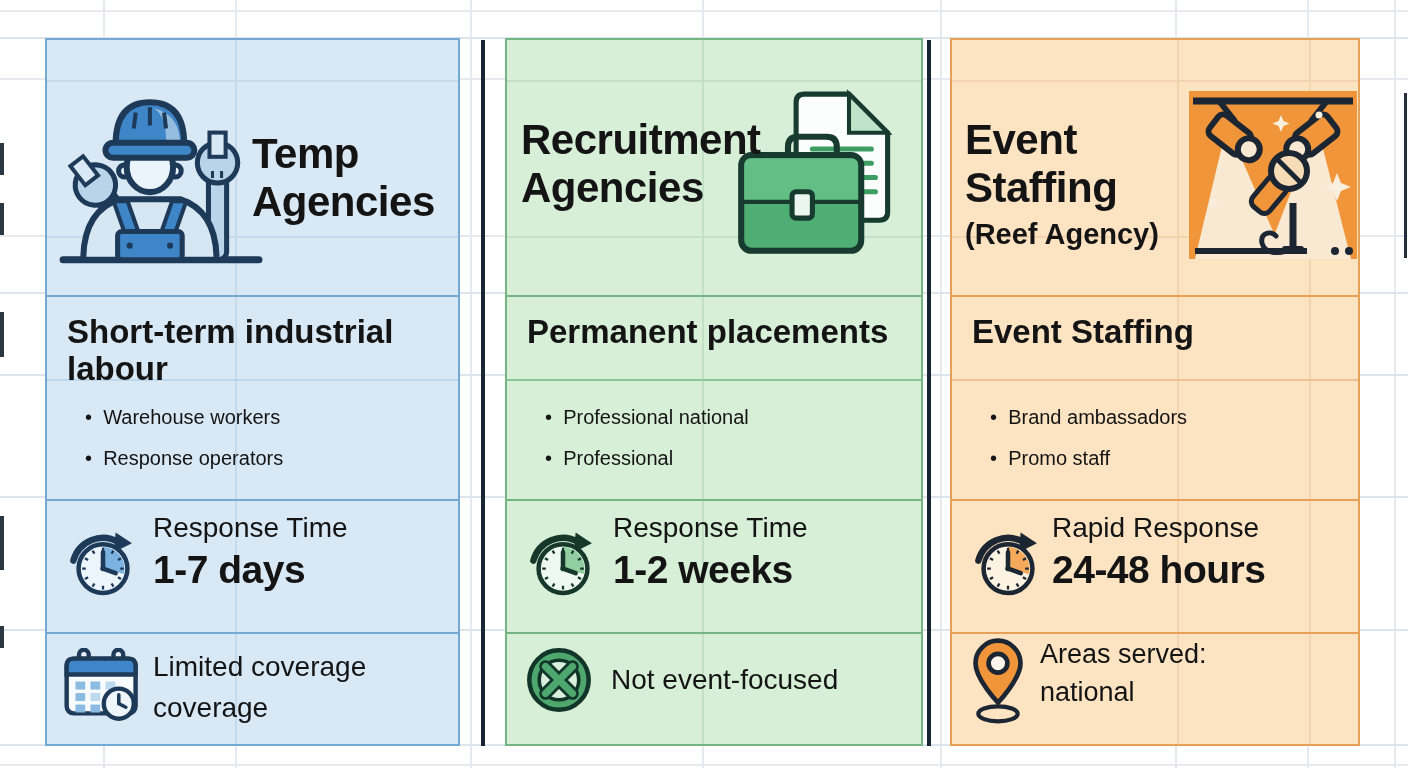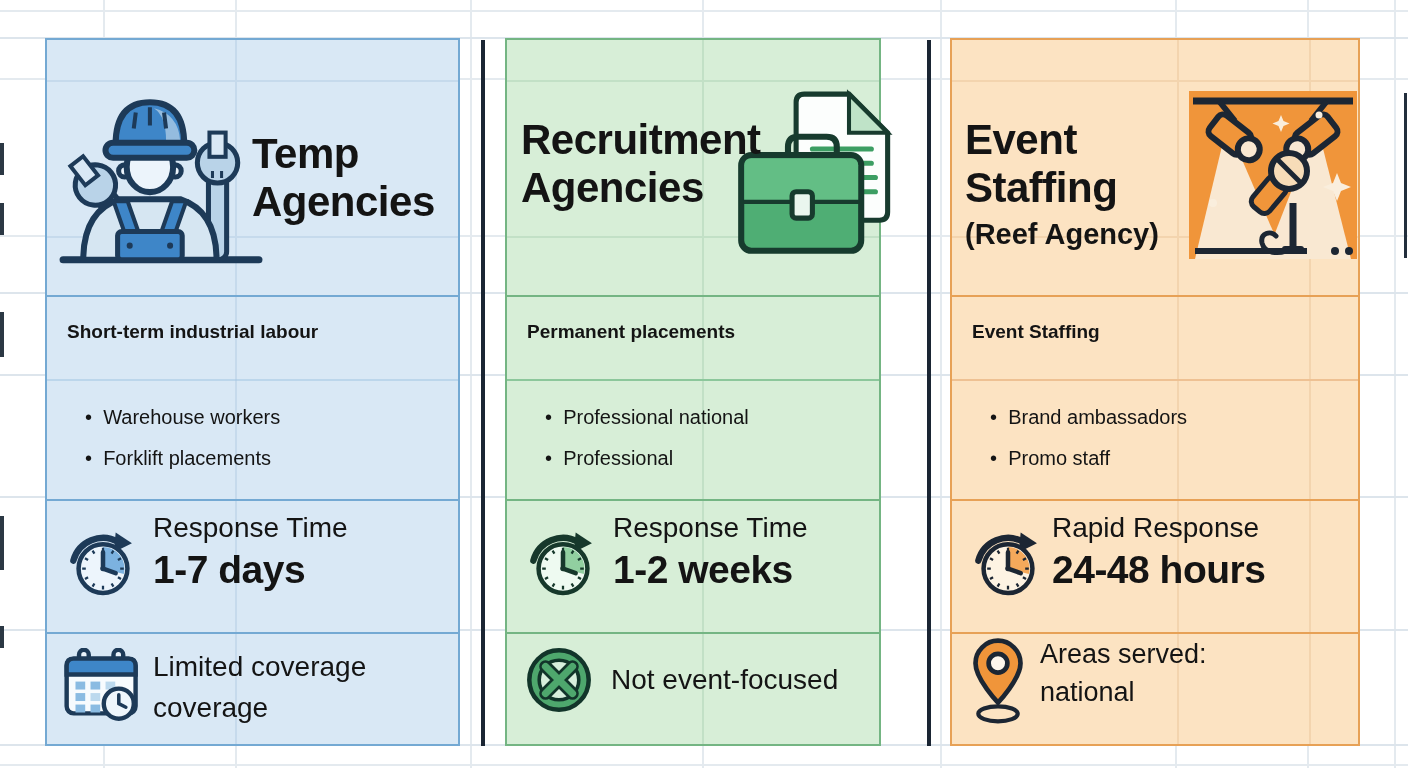--- a/index.html
+++ b/index.html
@@ -14,21 +14,21 @@
   .rowline{position:absolute;left:0;width:1408px;height:2px;background:#dde5ec;z-index:0;}
   
   .nub{position:absolute;left:0;width:4px;background:#2b3844;z-index:5;}
   .sliver{position:absolute;width:3px;background:#222e3c;z-index:5;}
   
   .col{
     position:absolute;top:38px;height:708px;box-sizing:border-box;
     background:var(--bg);border:2px solid var(--bd);z-index:2;
   }
   .col0{left:45px;width:415px;}
-  .col1{left:505px;width:376px;}
+  .col1{left:505px;width:418px;}
   .col2{left:950px;width:410px;}
   .sep{position:absolute;top:40px;height:706px;width:4px;background:#1a2533;z-index:3;}
   
   .tv{position:absolute;top:0;bottom:0;width:2px;background:var(--tint);z-index:0;}
   .th{position:absolute;left:0;right:0;height:2px;background:var(--tint);z-index:0;}
   
   .sec{position:absolute;left:0;right:0;box-sizing:border-box;}
   .sec-header{top:0;height:255px;}
   .sec-desc{top:255px;height:204px;border-top:2px solid var(--bd);}
   .sec-resp{top:459px;height:133px;border-top:2px solid var(--bd);}
@@ -39,21 +39,21 @@
   .title{position:absolute;font-weight:bold;font-size:42px;line-height:48px;letter-spacing:-.5px;z-index:4;}
   .subtitle{font-weight:bold;font-size:29px;line-height:36px;letter-spacing:0;margin-top:4px;}
   .col0 .title{left:205px;top:90px;}
   .col1 .title{left:14px;top:76px;}
   .col2 .title{left:13px;top:76px;}
   .hicon{position:absolute;z-index:2;}
   .col0 .hicon{left:6px;top:48px;width:214px;height:180px;}
   .col1 .hicon{left:228px;top:48px;width:168px;height:181px;}
   .col2 .hicon{left:237px;top:51px;width:168px;height:168px;}
   
-  .heading{position:absolute;top:16px;left:20px;right:12px;font-size:19px;font-weight:bold;line-height:37px;z-index:2;}
+  .heading{position:absolute;top:16px;left:20px;right:12px;font-size:33px;font-weight:bold;line-height:37px;z-index:2;}
   .bullets{position:absolute;top:100px;left:38px;right:10px;font-size:20px;line-height:41px;z-index:2;}
   .bullet::before{content:"\2022\00a0\00a0";}
   
   .resp-icon{position:absolute;left:18px;top:26px;width:76px;height:76px;}
   .resp-text{position:absolute;left:106px;top:9px;z-index:2;}
   .resp-label{font-size:28px;line-height:36px;}
   .resp-value{font-size:39px;font-weight:bold;line-height:47px;letter-spacing:-.5px;}
   
   .note-text{position:absolute;z-index:2;font-size:28px;line-height:41px;}
   .col0 .note-icon{position:absolute;left:16px;top:14px;width:78px;height:76px;}
@@ -131,21 +131,21 @@
         <div>Temp</div>
         <div>Agencies</div>
       </div>
     </div>
 
     <div class="sec sec-desc">
       <div class="subdiv faint"></div>
       <div class="heading">Short-term industrial labour</div>
       <div class="bullets">
         <div class="bullet">Warehouse workers</div>
-        <div class="bullet">Forklift placements</div>
+        <div class="bullet">Response operators</div>
       </div>
     </div>
 
     <div class="sec sec-resp">
       <div class="resp-icon">
         <svg viewBox="0 0 84 84" width="76" height="76">
           <path d="M9.2 37.2 A34 34 0 0 1 59 16.6" fill="none" class="sD" stroke-width="7" stroke-linecap="round"></path>
           <polygon points="56,6 74,18 54,28" class="fD"></polygon>
           <circle cx="42" cy="46" r="27" class="fF sD" stroke-width="5"></circle>
           <path d="M42 46 L42 22 A24 24 0 0 1 65 52 Z" class="fW" opacity=".9"></path>

